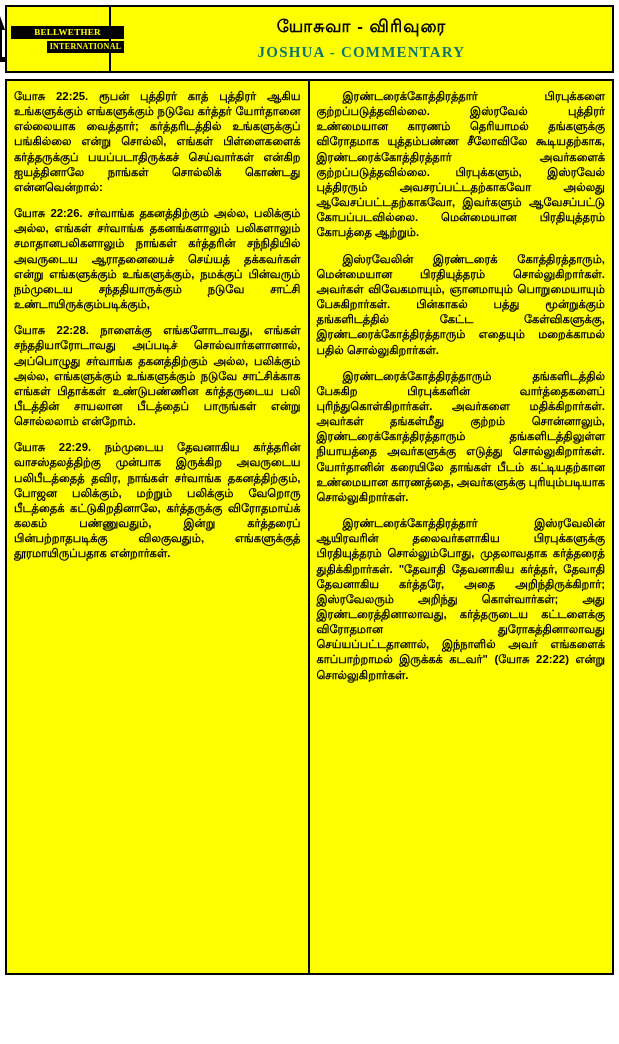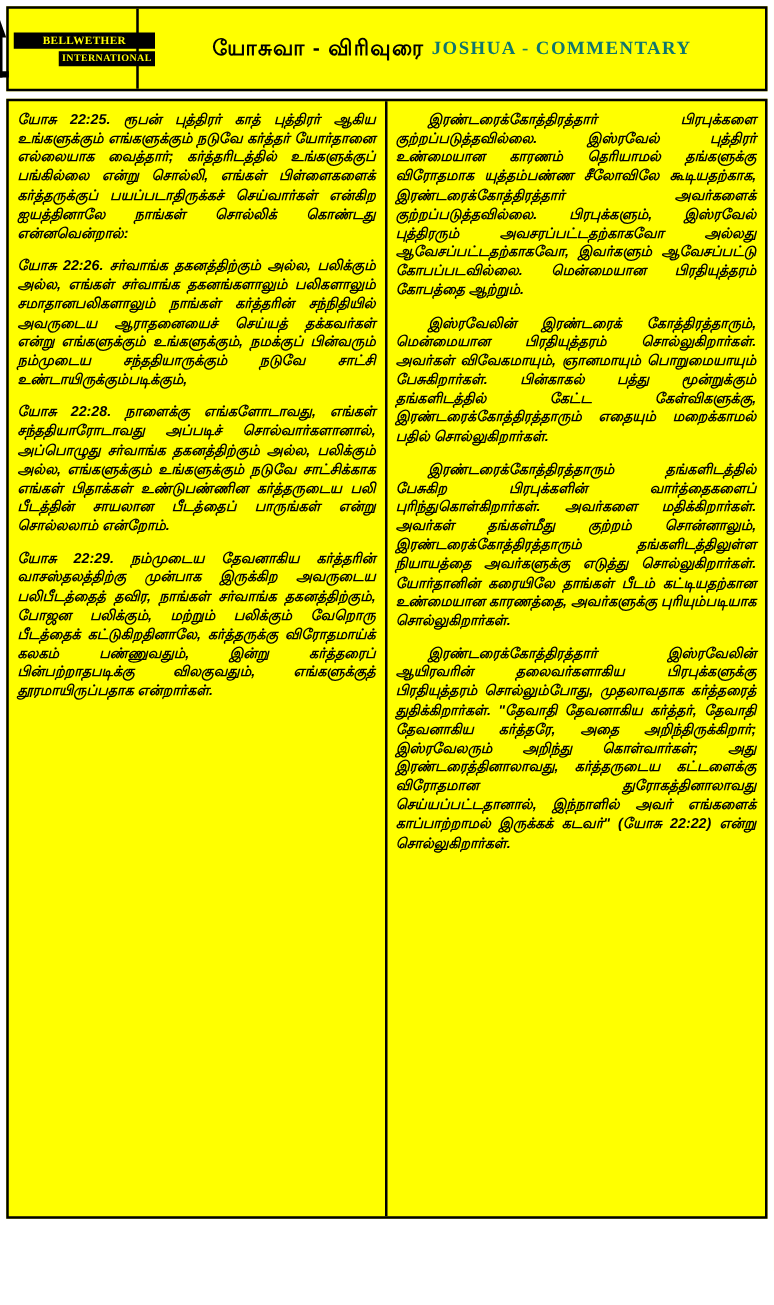--- a/index.html
+++ b/index.html
@@ -89,21 +89,21 @@
     white-space: nowrap;
     font-family: "Liberation Serif", serif;
   }
   .logo-word.small {
     font-size: 8px;
     margin-left: 36px;
   }
   .header-titles {
     flex: 1 1 auto;
     display: flex;
-    flex-direction: row;
+    flex-direction: column;
     align-items: center;
     justify-content: center;
     gap: 6px;
   }
   .title-ta {
     font-size: 17px;
     font-weight: bold;
     color: #000000;
     letter-spacing: 1px;
     font-family: "Liberation Sans", sans-serif;
@@ -116,21 +116,20 @@
     font-family: "Liberation Serif", serif;
   }
   
   .body-wrap {
     margin: 6px 5px 5px 5px;
     height: 896px;
     border: 2px solid #000000;
     background: #ffff00;
     box-sizing: border-box;
     display: flex;
-    font-style: italic;
   }
   .col {
     box-sizing: border-box;
     padding: 8px 7px 6px 7px;
     overflow: hidden;
   }
   .col.left {
     width: 50%;
     border-right: 2px solid #000000;
   }

